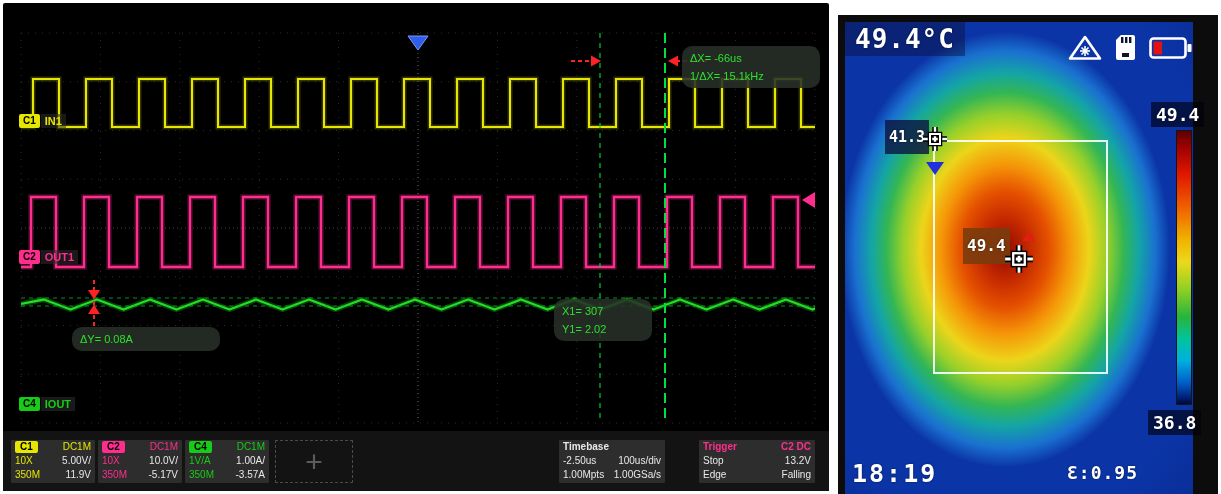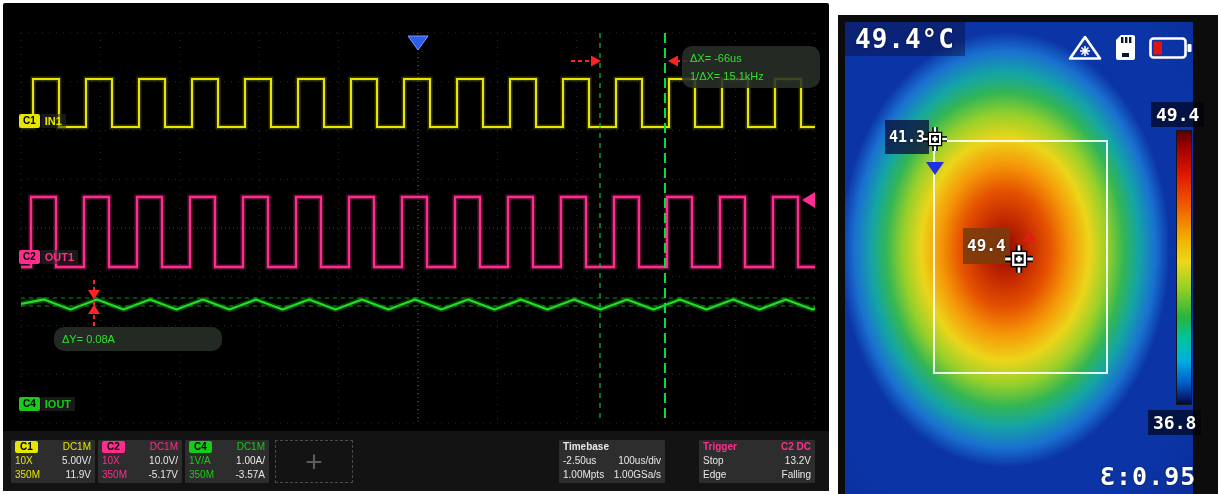--- a/index.html
+++ b/index.html
@@ -127,21 +127,25 @@
   </div>
   <div class="chlabel abs" style="left:16px; top:394px">
     <span class="chip" style="background:#17cc17">C4</span>
     <span class="chname c4fg">IOUT</span>
   </div>
 
   <div class="meas" style="left:679px; top:43px; width:138px">
     <div>ΔX= -66us</div>
     <div>1/ΔX= 15.1kHz</div>
   </div>
-  <div class="meas" style="left:51px; top:324px; width:168px">
+  <div class="meas" style="left:551px; top:296px; width:98px; z-index:1">
+    <div>X1= 307</div>
+    <div>Y1= 2.02</div>
+  </div>
+  <div class="meas" style="left:69px; top:324px; width:148px">
     <div>ΔY= 0.08A</div>
   </div>
 
   <div id="statusbar">
 
     <div class="stbox" style="left:8px; width:84px">
       <div class="strow">
         <span class="chipSm" style="background:#e6e600">C1</span>
         <span class="c1fg">DC1M</span>
       </div>
@@ -267,15 +271,16 @@
 
     <div class="abs seg mk-label" style="left:118px; top:206px; font-size:16px; line-height:20px; background:rgba(122,60,12,.9)">49.4</div>
     <div class="abs tri-up" style="left:177px; top:209px"></div>
     <svg class="abs" style="left:159px; top:222px" width="30" height="30" viewBox="0 0 26 26">
       <path d="M13 1 V25 M1 13 H25" stroke="#000" stroke-width="5.5"></path>
       <path d="M13 1 V25 M1 13 H25" stroke="#fff" stroke-width="2.4"></path>
       <rect x="8" y="8" width="10" height="10" fill="none" stroke="#000" stroke-width="4.5"></rect>
       <rect x="8" y="8" width="10" height="10" fill="none" stroke="#fff" stroke-width="2"></rect>
     </svg>
 
-    <div class="abs seg" style="left:255px; top:440px; font-size:25px; letter-spacing:1px">Ɛ:0.95</div>
+    <div class="abs seg" style="left:7px; top:437px; font-size:25px; letter-spacing:2px">18:19</div>
+    <div class="abs seg" style="left:222px; top:440px; font-size:18px; letter-spacing:1px">Ɛ:0.95</div>
   </div>
 </div>
 
 </body></html>

